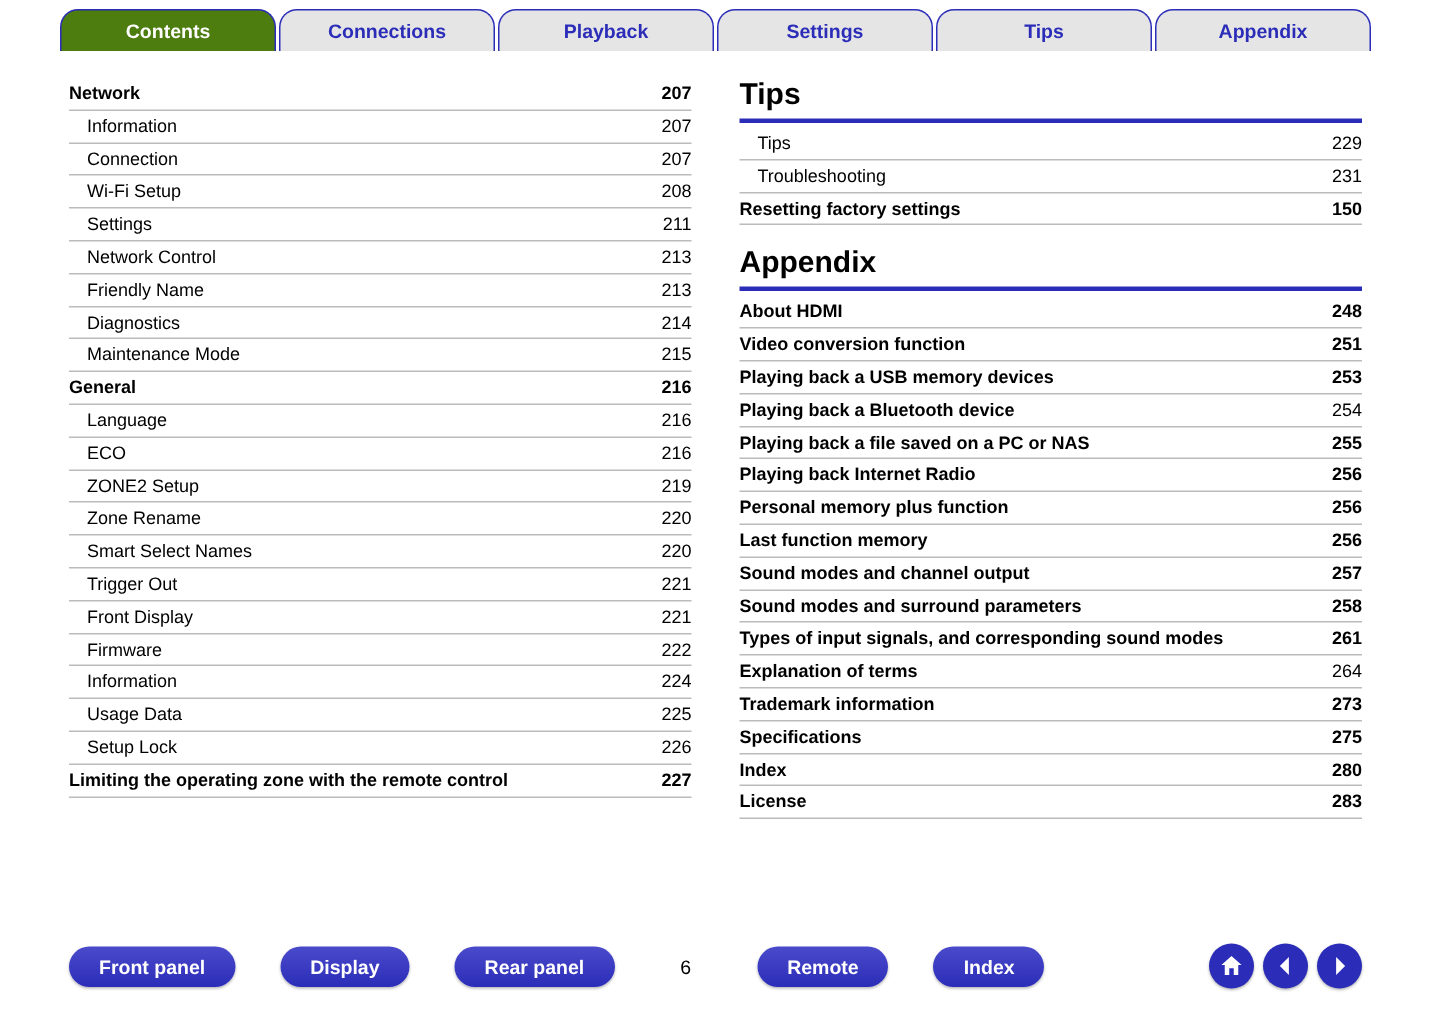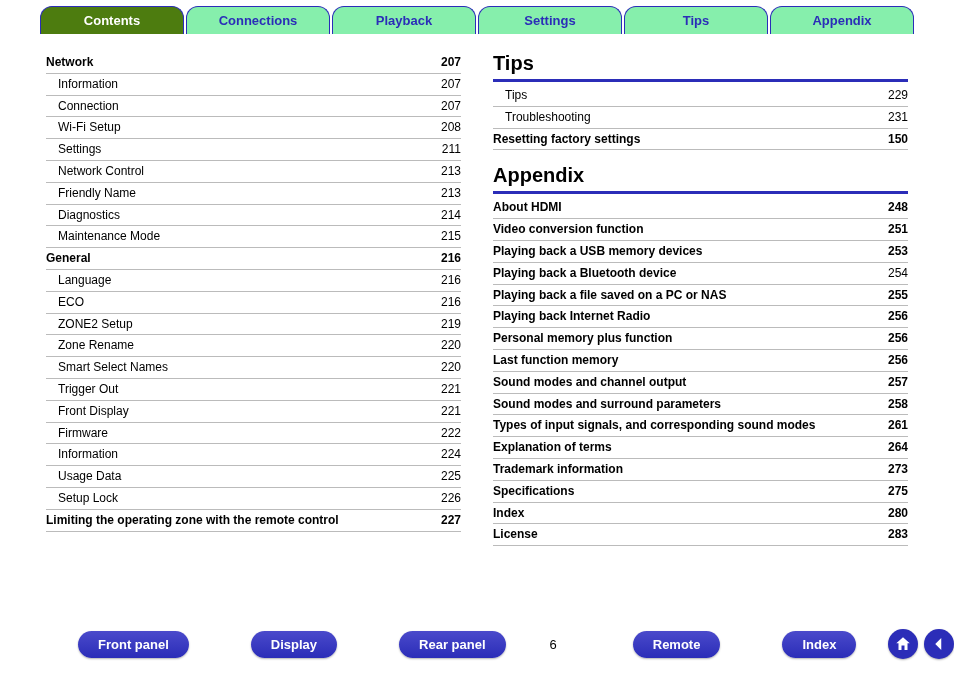--- a/index.html
+++ b/index.html
@@ -23,21 +23,21 @@
       height: 28px;
       line-height: 28px;
       text-align: center;
       font-size: 13px;
       font-weight: bold;
       color: #2b2db8;
       border: 1px solid #2b2db8;
       border-bottom: none;
       border-top-left-radius: 12px;
       border-top-right-radius: 12px;
-      background: #86efac;
+      background: #e5e5e5;
       cursor: pointer;
       position: relative;
     }
     .tab.active {
       background: #4d7c0f;
       color: #fff;
     }
     .tab.active::before, .tab.active::after {
       content:"";
       position:absolute; bottom:0; width:14px; height:14px;
@@ -84,21 +84,20 @@
     .pill {
       background: linear-gradient(#4a4acb,#2b2db8);
       color:#fff;
       font-weight:bold;
       font-size:13px;
       padding: 6px 20px;
       border-radius: 14px;
       cursor:pointer;
       white-space: nowrap;
       box-shadow: 0 1px 2px rgba(0,0,0,0.3);
-      margin-left: 32px;
     }
     .page-num { font-size:13px; color:#000; margin: 0 12px; }
     .nav-icons { margin-left:auto; display:flex; gap:6px; align-items:center;}
     .circle {
       width:30px; height:30px; border-radius:50%;
       background:#2b2db8;
       display:flex; align-items:center; justify-content:center;
       cursor:pointer;
       box-shadow: 0 1px 2px rgba(0,0,0,0.3);
     }
@@ -264,21 +263,21 @@
       <div class="row bold">
         <span class="label">Sound modes and surround parameters</span>
         <span class="page" style="font-weight:bold">258</span>
       </div>
       <div class="row bold">
         <span class="label">Types of input signals, and corresponding sound modes</span>
         <span class="page" style="font-weight:bold">261</span>
       </div>
       <div class="row bold">
         <span class="label">Explanation of terms</span>
-        <span class="page" style="font-weight:bold">264</span>
+        <span class="page" style="font-weight:normal">264</span>
       </div>
       <div class="row bold">
         <span class="label">Trademark information</span>
         <span class="page" style="font-weight:bold">273</span>
       </div>
       <div class="row bold">
         <span class="label">Specifications</span>
         <span class="page" style="font-weight:bold">275</span>
       </div>
       <div class="row bold">

